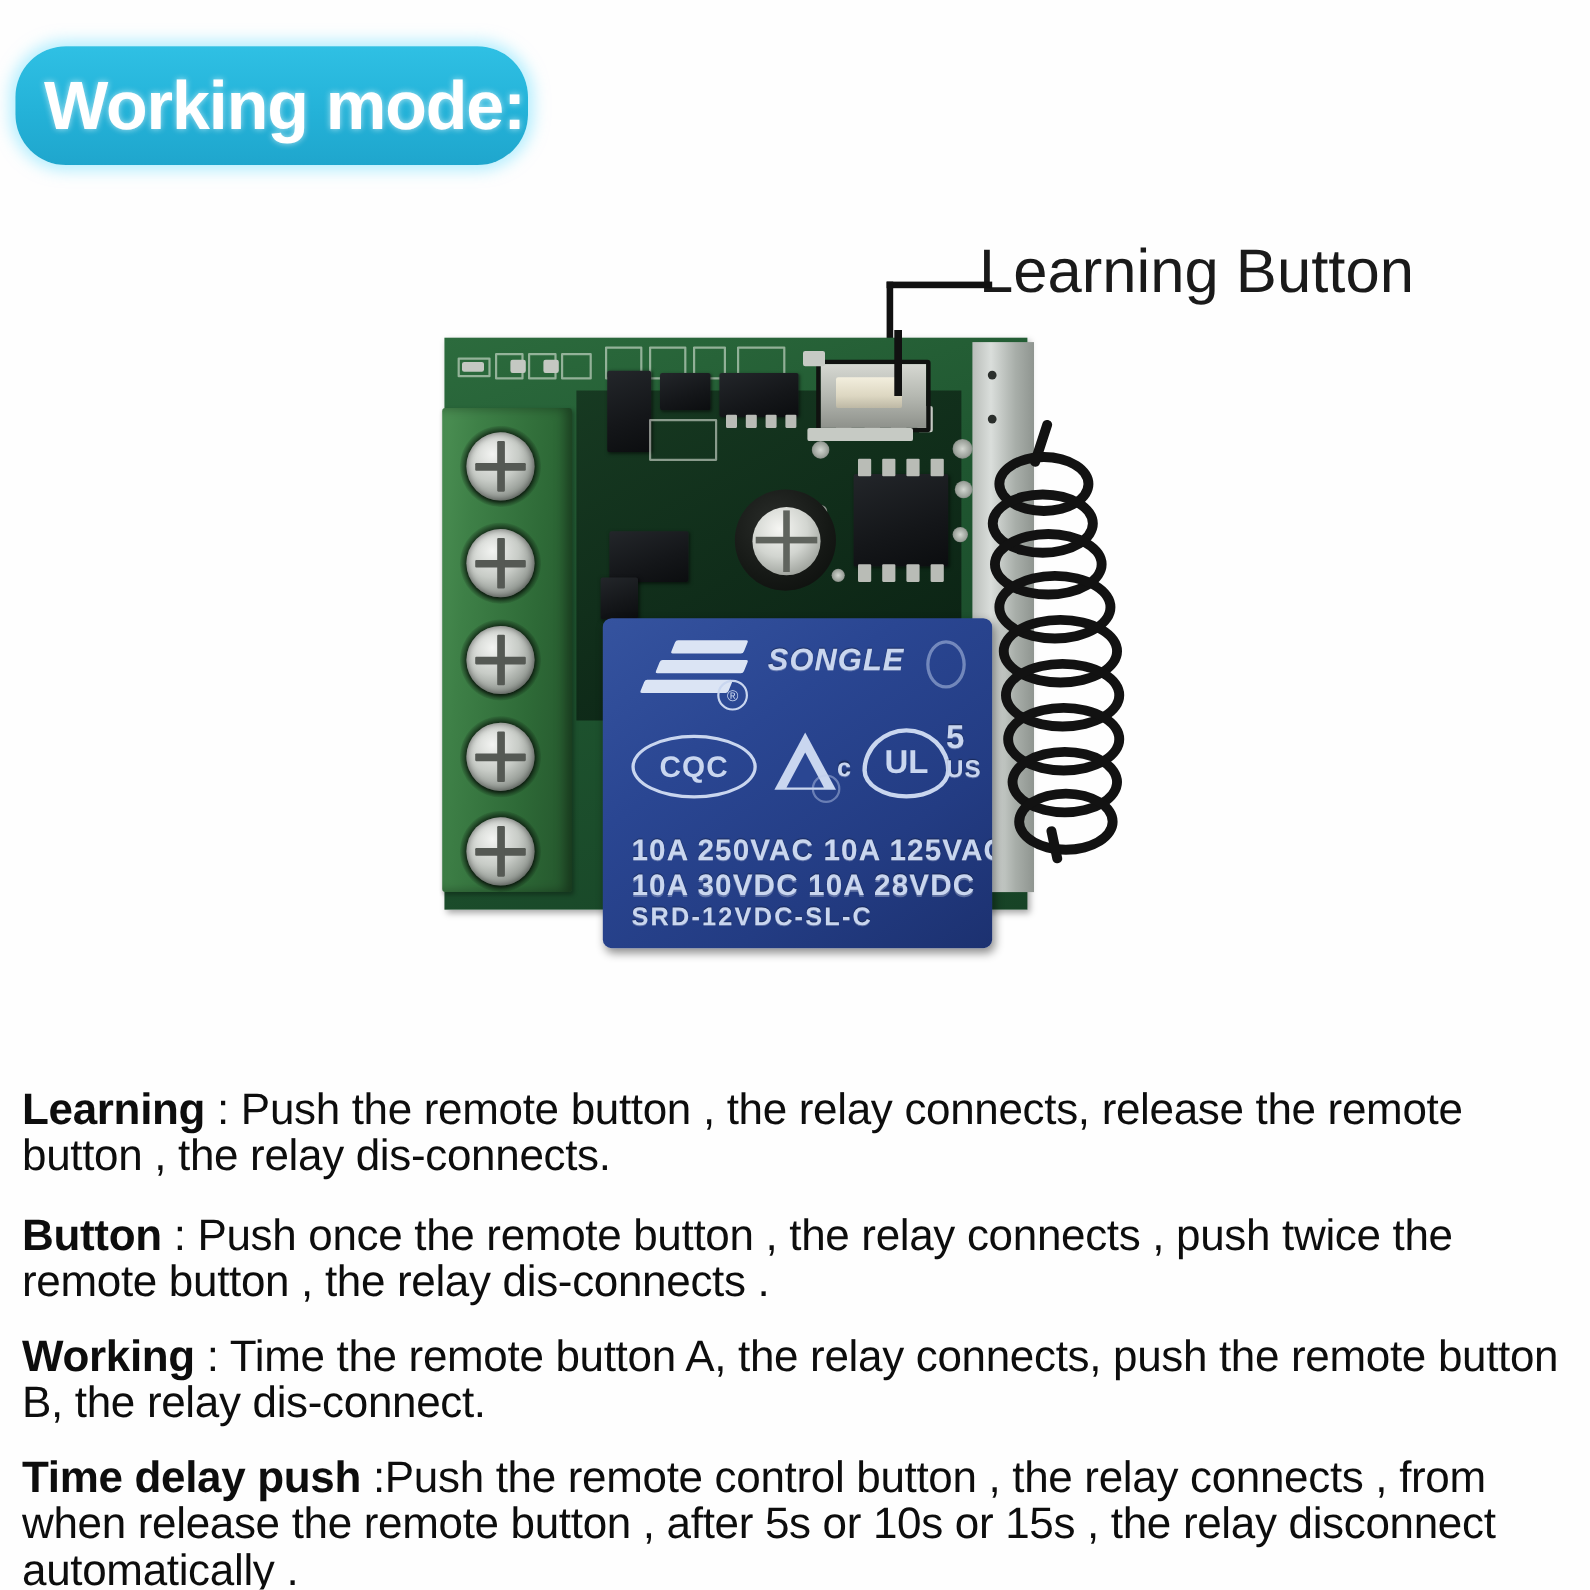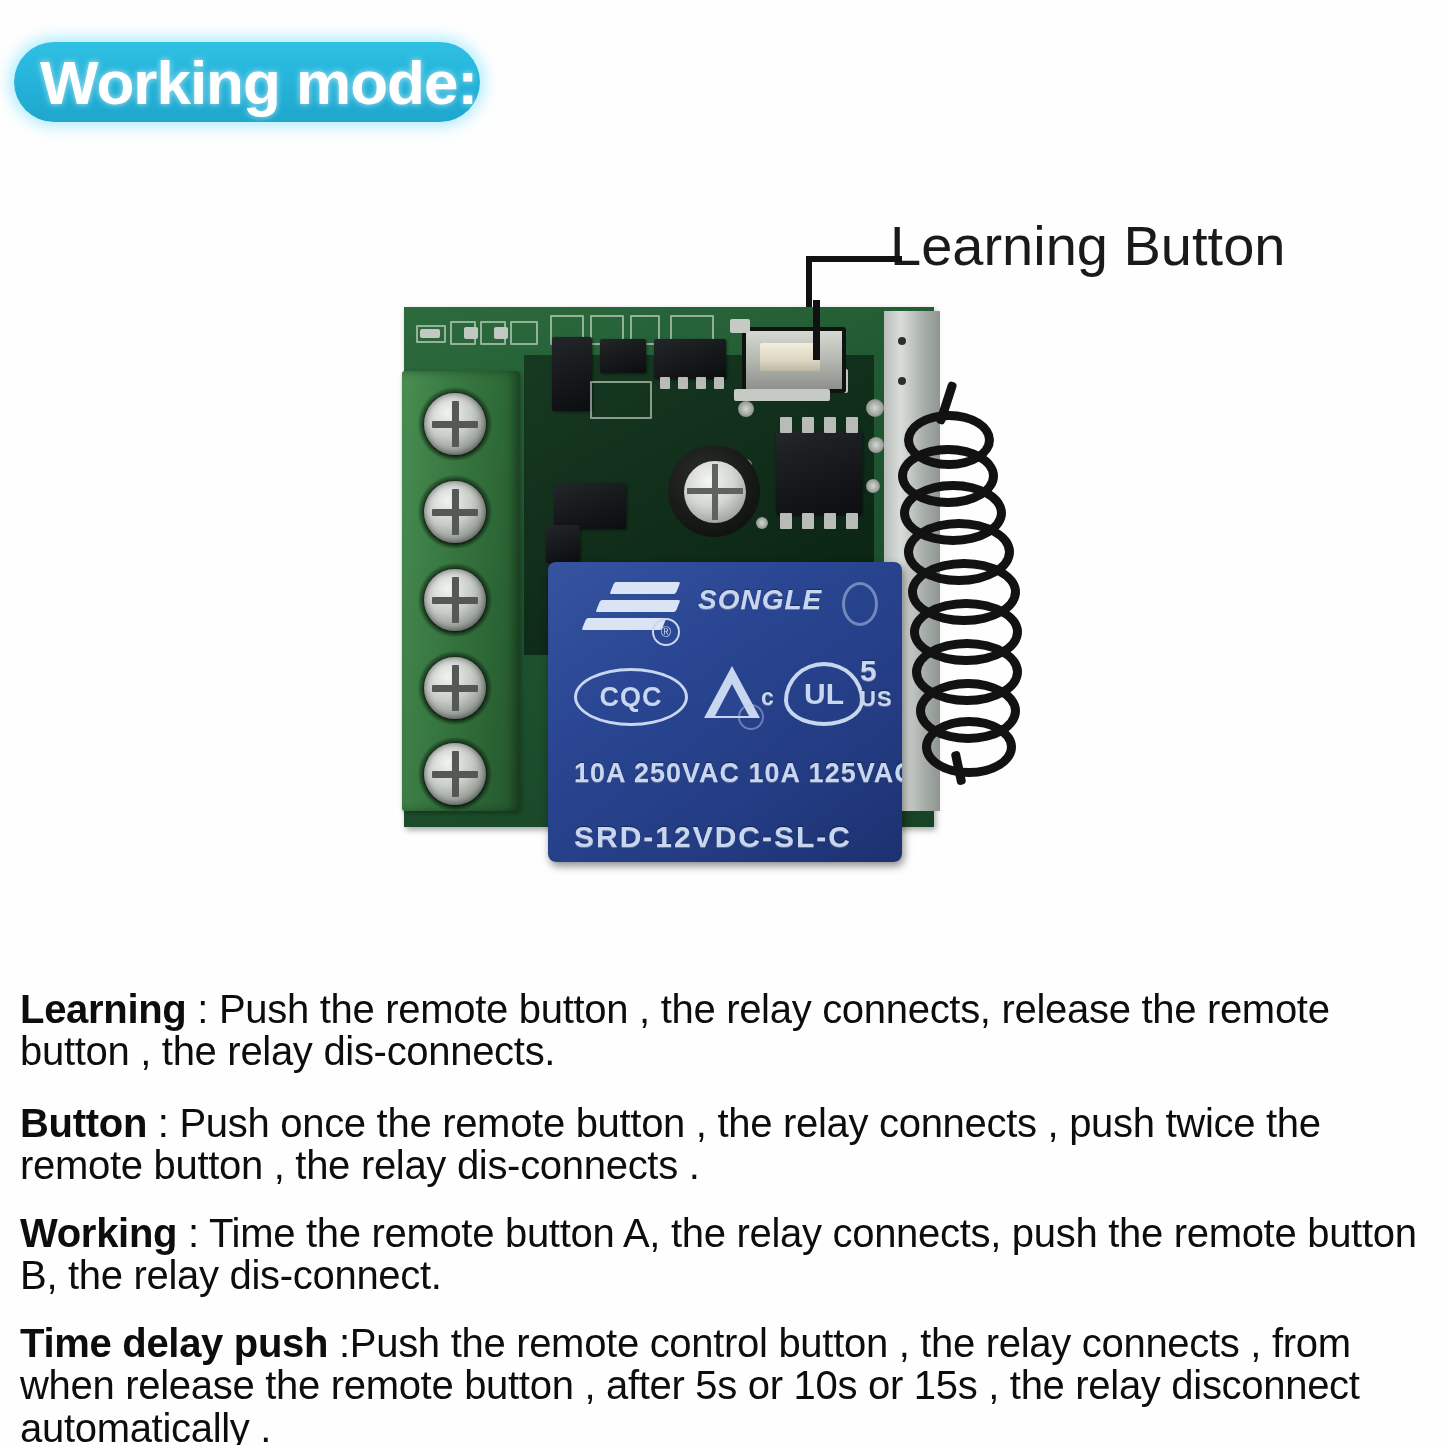--- a/index.html
+++ b/index.html
@@ -15,21 +15,21 @@
     font-family: "Liberation Sans", sans-serif;
     background: #fefefe;
   }
 
   
   #header-badge {
     position: absolute;
     left: 14px;
     top: 42px;
     width: 466px;
-    height: 80px;
+    height: 108px;
     background: linear-gradient(180deg, #2fc0e4 0%, #24b2d8 55%, #1fa6cd 100%);
     border-radius: 46px;
     box-shadow: 0 0 14px 5px rgba(120, 225, 255, 0.55);
     display: flex;
     align-items: center;
   }
   #header-badge-label {
     color: #ffffff;
     font-size: 62px;
     font-weight: bold;
@@ -176,21 +176,21 @@
     position: absolute;
     color: #c9d6ef;
     font-family: "Liberation Sans", sans-serif;
     white-space: nowrap;
     text-shadow: 0 1px 0 rgba(255,255,255,.28), 0 -1px 1px rgba(0,0,0,.35);
     letter-spacing: 1px;
   }
   .relay-brand { left: 150px; top: 22px; font-size: 28px; font-style: italic; font-weight: bold; }
   .relay-line1 { left: 26px; top: 196px; font-size: 27px; font-weight: bold; }
   .relay-line2 { left: 26px; top: 228px; font-size: 27px; font-weight: bold; }
-  .relay-line3 { left: 26px; top: 258px; font-size: 30px; font-weight: bold; letter-spacing: 2px; }
+  .relay-line3 { left: 26px; top: 258px; font-size: 23px; font-weight: bold; letter-spacing: 2px; }
   .relay-cqc {
     position: absolute;
     left: 26px; top: 106px;
     width: 108px; height: 52px;
     border: 3px solid #c9d6ef;
     border-radius: 50%;
     color: #c9d6ef;
     font-size: 27px;
     font-weight: bold;
     display: flex; align-items: center; justify-content: center;
@@ -482,20 +482,21 @@
 
       <div class="relay-cqc">CQC</div>
       <div class="relay-tri"></div>
       <div class="relay-dot-sm"></div>
       <div class="relay-txt relay-ul-c">c</div>
       <div class="relay-ul">UL</div>
       <div class="relay-txt relay-ul-5">5</div>
       <div class="relay-txt relay-ul-us">US</div>
 
       <div class="relay-txt relay-line1">10A 250VAC   10A 125VAC</div>
+      <div class="relay-txt relay-line2">10A  30VDC   10A  28VDC</div>
       <div class="relay-txt relay-line3">SRD-12VDC-SL-C</div>
     </div>
 
   </div>
 
   <div class="antenna">
     <div class="antenna-tail" style="left:44px;top:0px;height:44px;transform:rotate(18deg);"></div>
     <div class="coil" style="left:6px;  top:30px;  width:72px; height:40px;"></div>
     <div class="coil" style="left:0px;  top:64px;  width:82px; height:44px;"></div>
     <div class="coil" style="left:2px;  top:100px; width:88px; height:46px;"></div>

